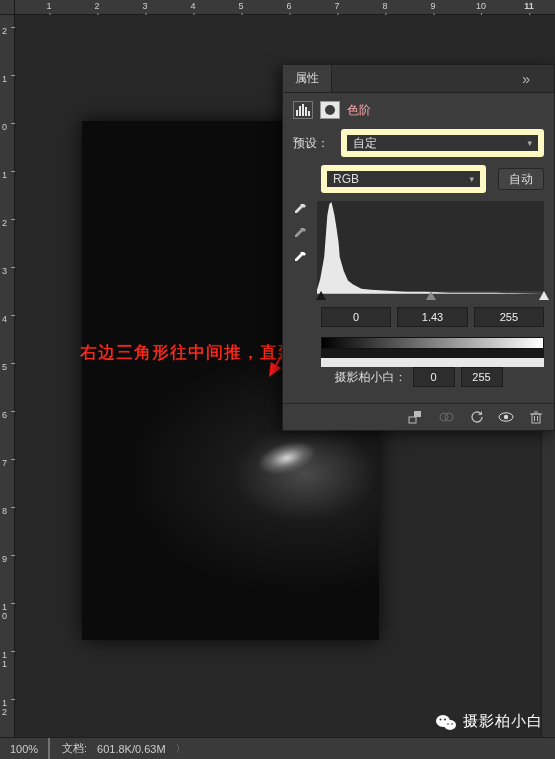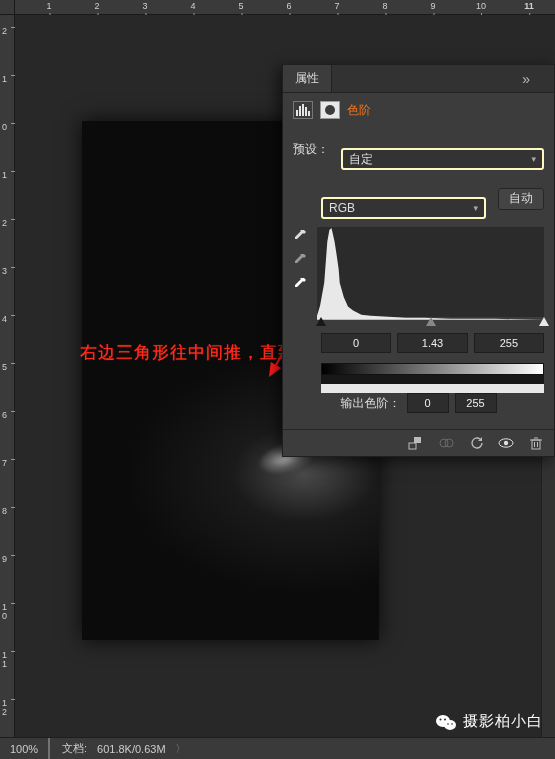--- a/index.html
+++ b/index.html
@@ -184,37 +184,36 @@
   display:flex;
   align-items:center;
   justify-content:center;
 }
 .icon-levels svg { width:16px; height:12px; }
 .icon-mask {
   background: #e8e8e8;
   border-color:#999;
 }
 .icon-mask .inner { width:10px; height:10px; border-radius:50%; background:#3c3c3c; }
-.adj-title { color:#f97316; font-size:12px; }
+.adj-title { color:#fca5a5; font-size:12px; }
 
 .row { display:flex; align-items:center; gap:12px; margin-bottom:8px; }
 .label { color:#ddd; font-size:12px; min-width:36px; }
 .select {
   flex:1;
   height:22px;
   background:#333;
-  border:2px solid #fef9c3;
+  border:6px solid #fef9c3;
   border-radius:3px;
   display:flex;
   align-items:center;
   justify-content:space-between;
   padding:8px 6px;
   color:#ddd;
   font-size:12px;
-  margin-top:19px;
 }
 .select .chev { font-size:9px; color:#aaa; }
 .btn-auto {
   height:22px;
   padding:0 10px;
   background:#444;
   border:1px solid #262626;
   border-radius:3px;
   color:#ddd;
   font-size:12px;
@@ -526,21 +525,21 @@
       <div class="num-input">255</div>
     </div>
 
     <div class="gradient-bar"></div>
     <div class="out-slider">
       <div class="tri black" style="left:-5px;"></div>
       <div class="tri white" style="right:-5px;"></div>
     </div>
 
     <div class="output-row">
-      <div class="label">输出色阶：</div>
+      <div class="label">摄影柏小白：</div>
       <div class="num-small">0</div>
       <div class="num-small">255</div>
     </div>
   </div>
 
   <div class="panel-footer">
     <div class="ficon">
       <svg viewBox="0 0 16 14">
           <rect x="1" y="7" width="7" height="6" fill="none" stroke="#bbb"></rect>
           <rect x="6" y="1" width="7" height="6" fill="#bbb"></rect>

